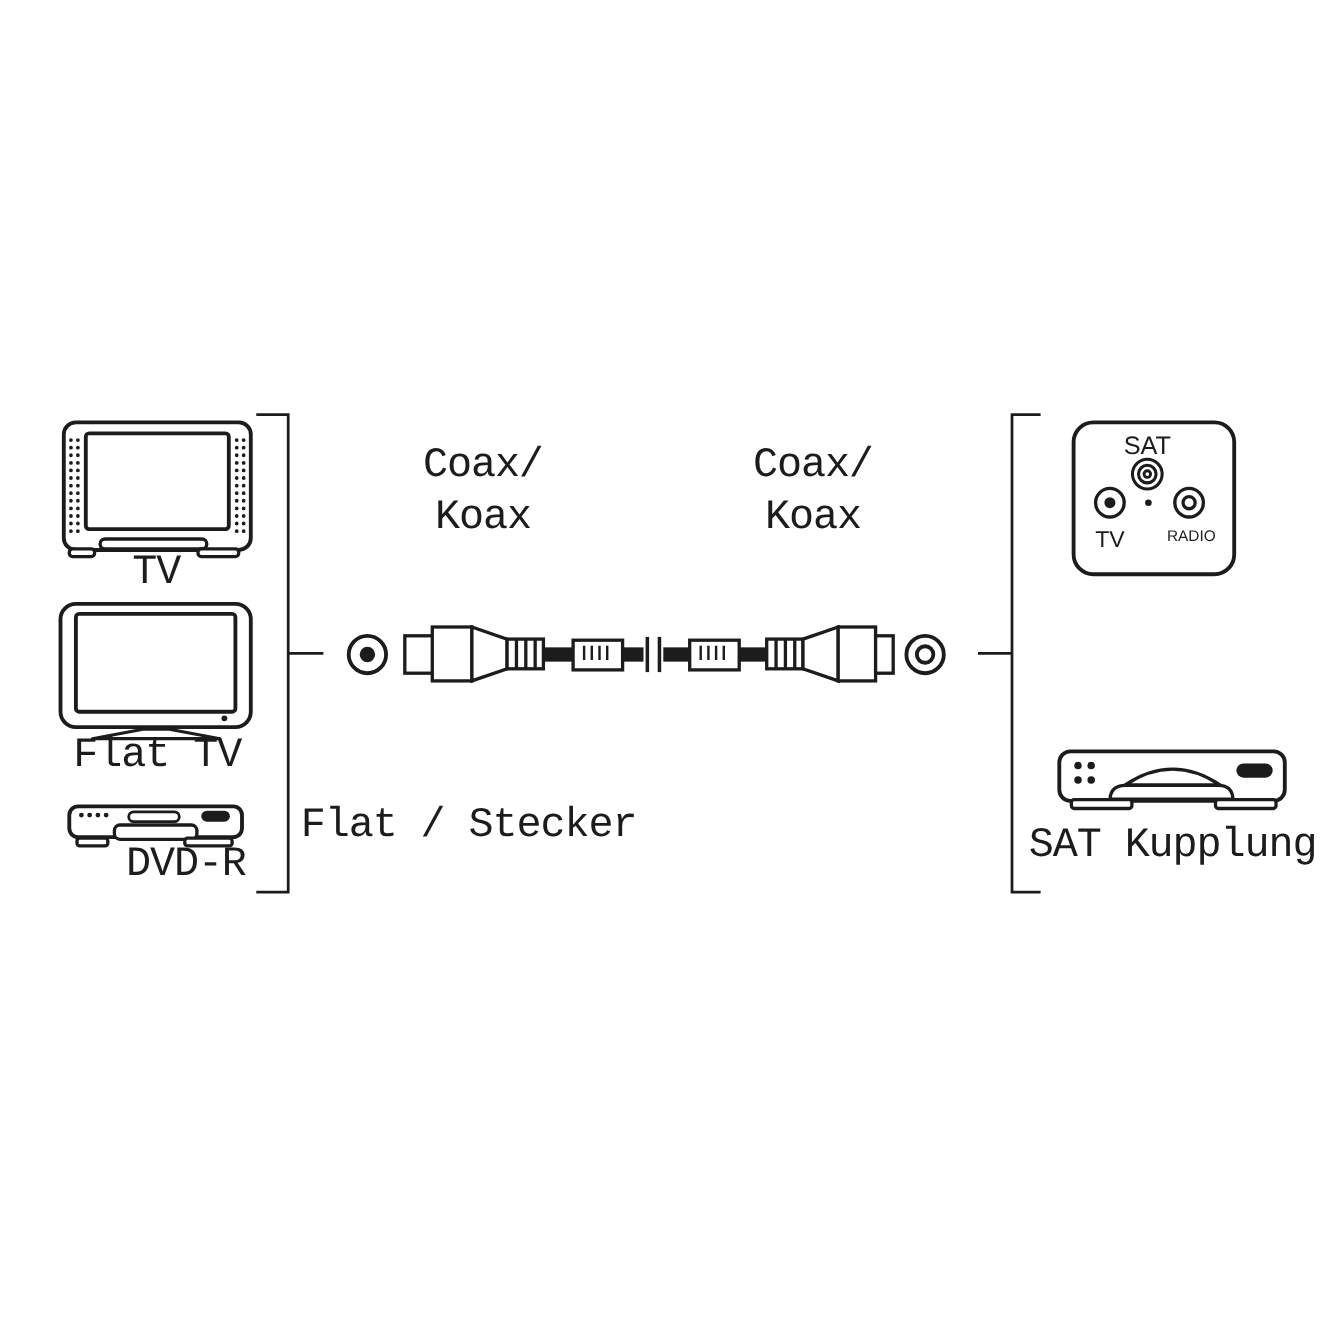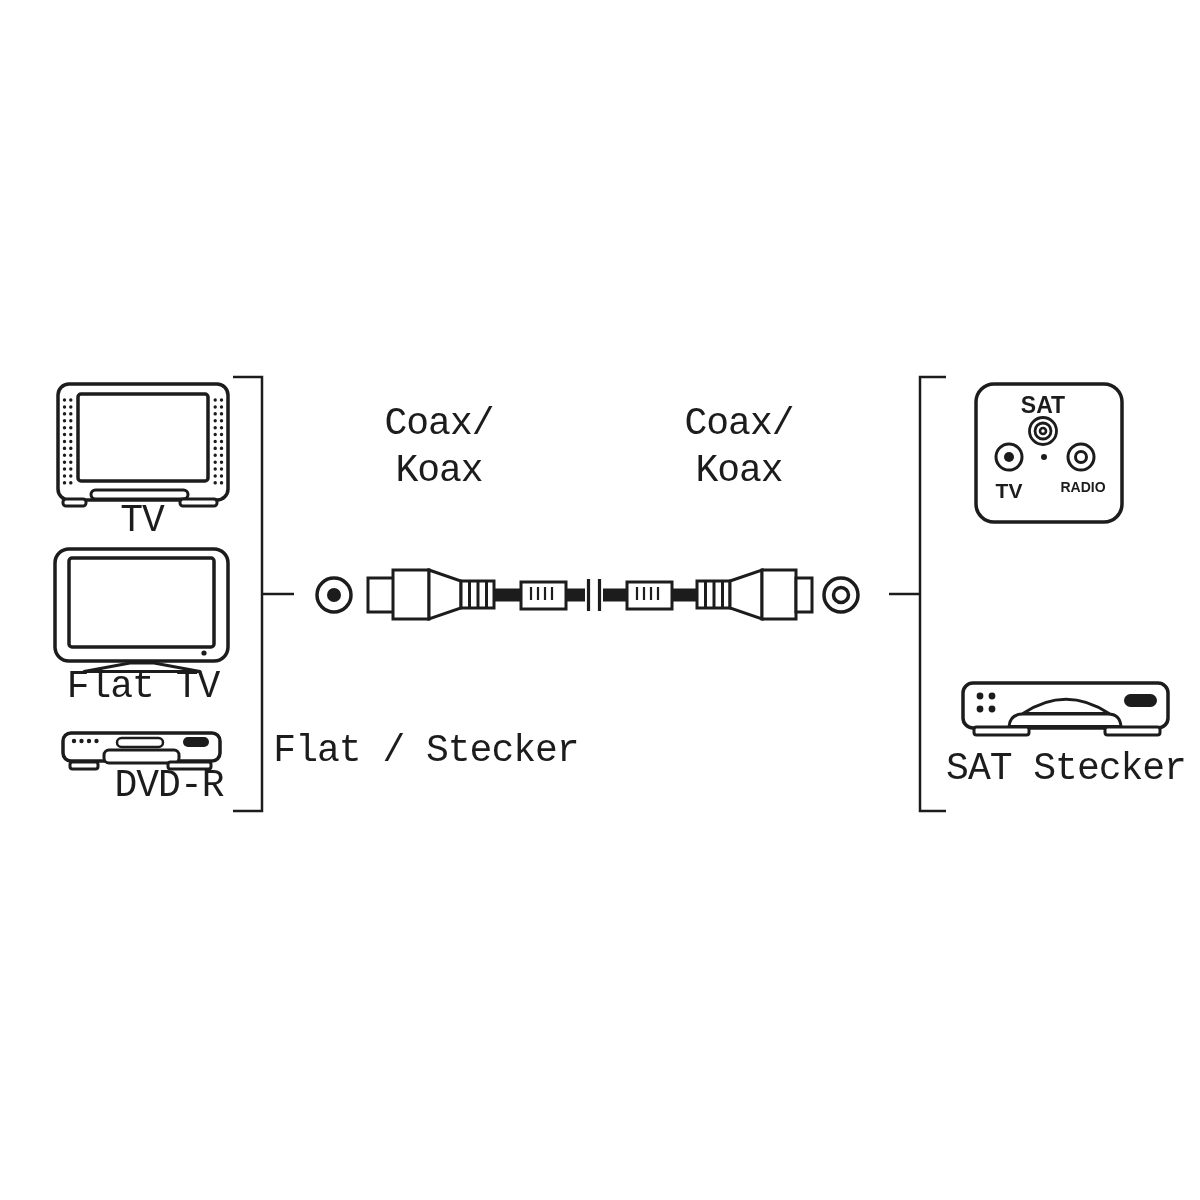--- a/index.html
+++ b/index.html
@@ -20,21 +20,21 @@
     letter-spacing: -1px;
     color: #1c1c1c;
   }
   .label-lg { font-size: 38px; line-height: 1.0; font-family: Liberation Mono, monospace; }
   .label-2line { text-align: center; line-height: 47px; }
   .label-2line span { display: block; }
   .plate-label {
     position: absolute;
     transform: translateX(-50%);
     white-space: nowrap;
-    font-weight: bold;
+    font-weight: normal;
     letter-spacing: 0;
     color: #1c1c1c;
   }
 </style>
 </head>
 <body>
 
 <div class="canvas">
 
   <svg class="diagram-svg" width="1200" height="1200" viewBox="0 0 1200 1200">
@@ -187,21 +187,21 @@
   </div>
 
   <div class="label label-lg label-2line" style="left:739px; top:400px;">
     <span>Coax/</span>
     <span>Koax</span>
   </div>
 
   <div class="label label-lg" style="left:426px; top:732px;">Flat / Stecker</div>
 
 
-  <div class="label label-lg" style="left:1066px; top:750px;">SAT Stecker</div>
+  <div class="label label-lg" style="left:1066px; top:750px;">SAT Kupplung</div>
 
   <div class="plate-label" style="left:1043px; top:392px; font-size:23px;">SAT</div>
 
   <div class="plate-label" style="left:1009px; top:479px; font-size:21px;">TV</div>
 
   <div class="plate-label" style="left:1083px; top:479px; font-size:14px;">RADIO</div>
 
 </div>
 
 </body></html>

